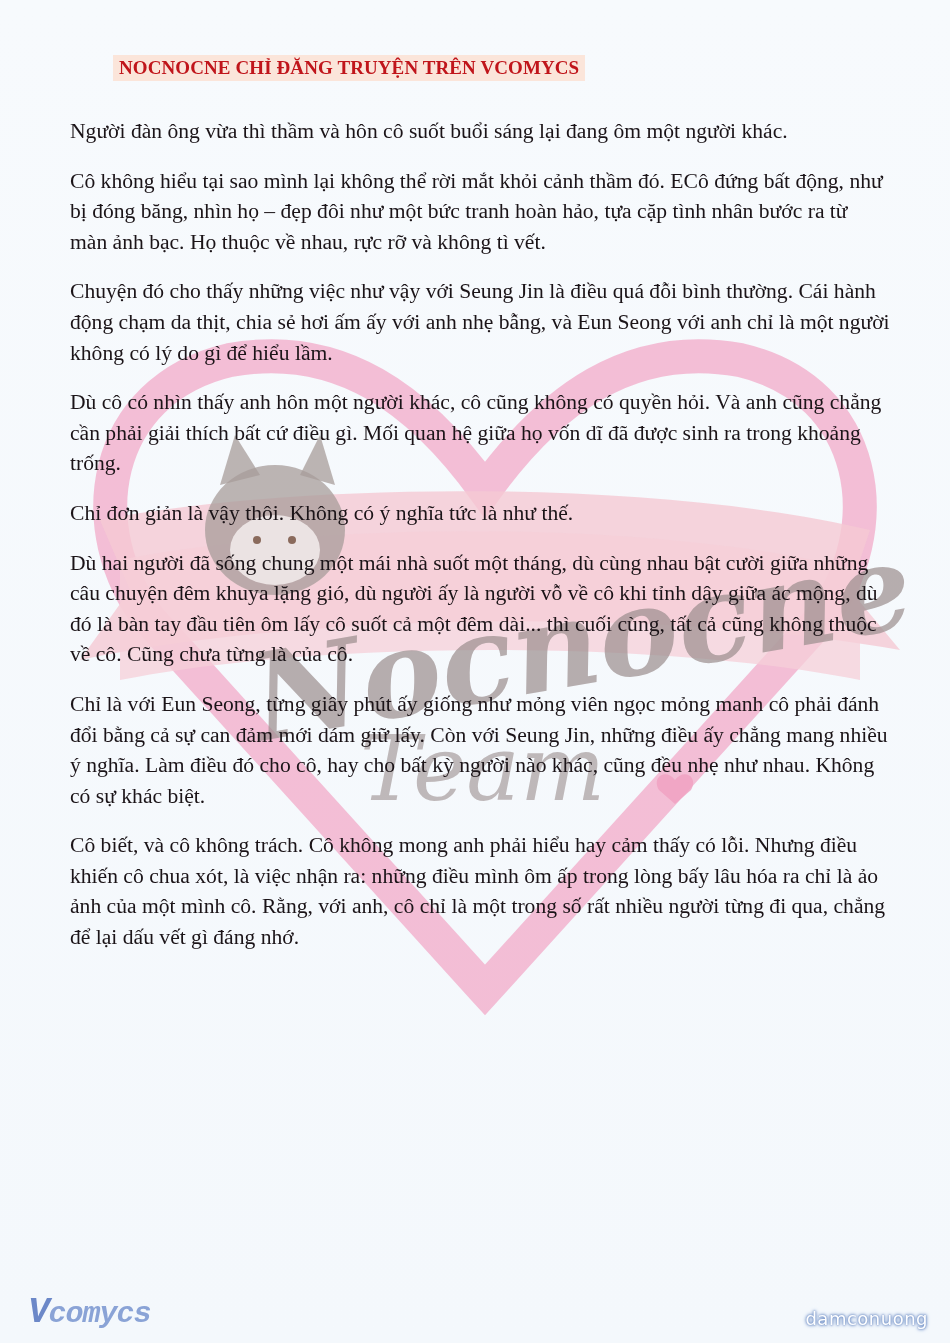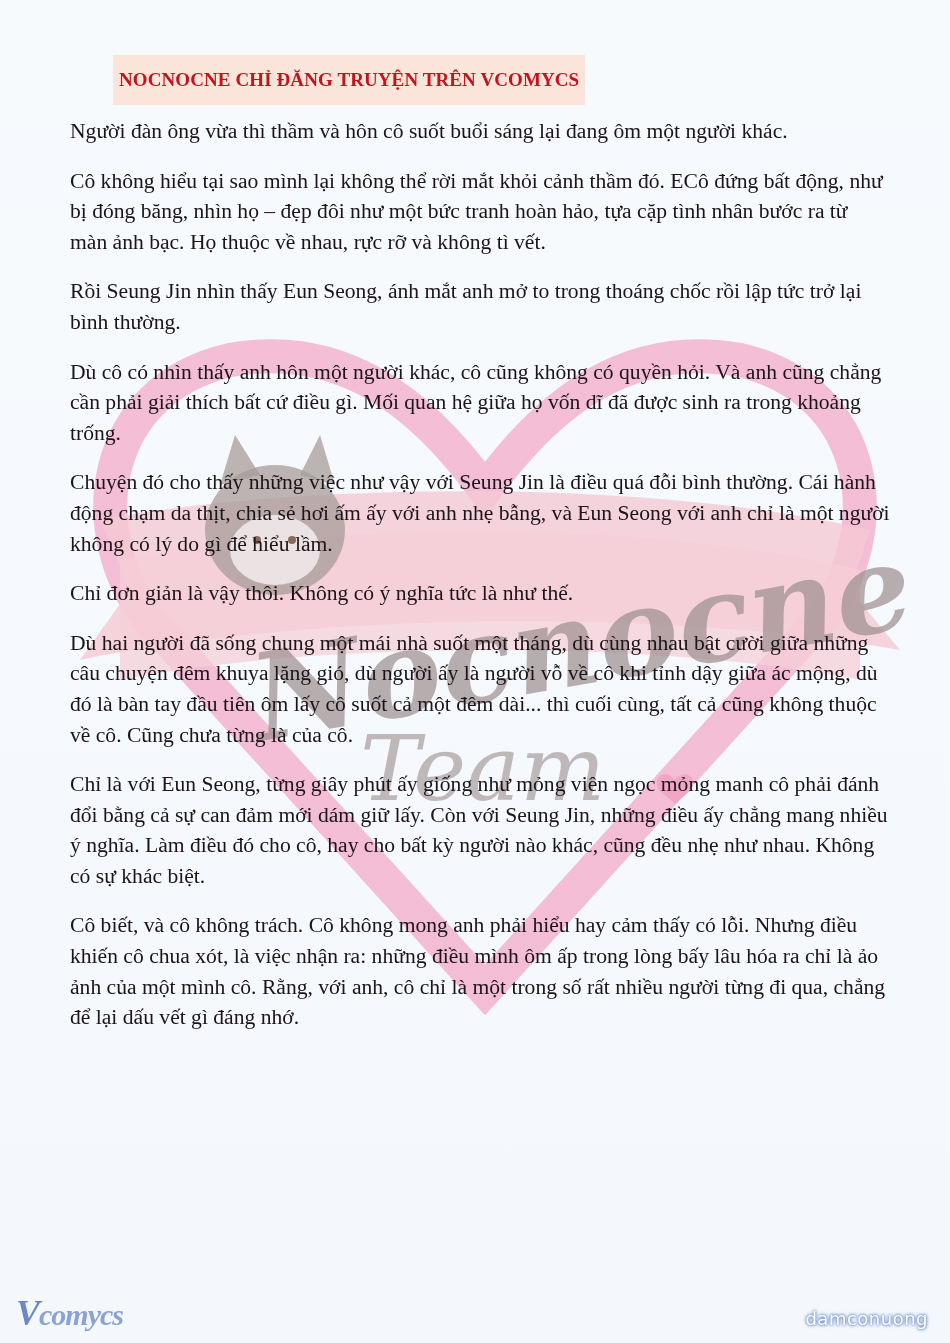--- a/index.html
+++ b/index.html
@@ -6,40 +6,40 @@
   body {
     width: 950px; height: 1343px; overflow: hidden;
     background: #f6f9fc;
     position: relative;
     font-family: "DejaVu Serif", "Liberation Serif", serif;
   }
   .page { position: absolute; inset: 0; background: linear-gradient(#f7fafd, #f4f8fc); }
   .watermark { position: absolute; left: 60px; top: 260px; width: 850px; height: 760px; pointer-events: none; }
   .header {
     position: absolute; left: 113px; top: 55px;
-    padding: 14px 6px;
+    padding: 2px 6px;
     background: #fbe5da;
     color: #c0151b;
     font-family: "Liberation Serif", serif;
     font-weight: bold;
     font-size: 19px;
     letter-spacing: 0.1px;
   }
   .content {
     position: absolute; left: 70px; top: 116px; width: 820px;
     font-family: "Liberation Serif", serif;
     color: #1b1418;
     font-size: 21.6px;
     line-height: 30.6px;
     z-index: 2;
   }
   .content p { margin: 0 0 19px 0; }
   .footer-logo {
-    position: absolute; left: 16px; top: 1292px;
-    font-family: Liberation Serif, serif;
+    position: absolute; left: 28px; top: 1292px;
+    font-family: Liberation Mono, monospace;
     font-weight: bold; font-style: italic;
     font-size: 30px;
     color: #8aa3d6;
     letter-spacing: -1px;
   }
   .footer-logo .v { color: #6c88c8; font-size: 36px; }
   .footer-credit {
     position: absolute; right: 22px; top: 1308px;
     font-family: "DejaVu Sans", sans-serif;
     font-size: 18px;
@@ -70,23 +70,22 @@
     <text x="190" y="440" transform="rotate(-10 430 400)" font-family="DejaVu Serif, serif" font-weight="bold" font-style="italic" font-size="120" fill="#9b8e8e" opacity="0.7">Nocnocne</text>
     <text x="300" y="540" font-family="DejaVu Serif, serif" font-style="italic" font-size="90" fill="#9b8e8e" opacity="0.6">Team</text>
     <path d="M615 520 c-8 -12 -24 -4 -16 10 l16 14 l16 -14 c8 -14 -8 -22 -16 -10 z" fill="#f0a0c0" opacity="0.8"></path>
   </svg>
 
   <div class="header">NOCNOCNE CHỈ ĐĂNG TRUYỆN TRÊN VCOMYCS</div>
 
   <div class="content">
     <p>Người đàn ông vừa thì thầm và hôn cô suốt buổi sáng lại đang ôm một người khác.</p>
     <p>Cô không hiểu tại sao mình lại không thể rời mắt khỏi cảnh thầm đó. ECô đứng bất động, như bị đóng băng, nhìn họ – đẹp đôi như một bức tranh hoàn hảo, tựa cặp tình nhân bước ra từ màn ảnh bạc. Họ thuộc về nhau, rực rỡ và không tì vết.</p>
-    <p>Rồi Seung Jin nhìn thấy Eun Seong, ánh mắt anh mở to trong thoáng chốc rồi lập tức trở lại bình thường.</p>
+    <p>Chuyện đó cho thấy những việc như vậy với Seung Jin là điều quá đỗi bình thường. Cái hành động chạm da thịt, chia sẻ hơi ấm ấy với anh nhẹ bẫng, và Eun Seong với anh chỉ là một người không có lý do gì để hiểu lầm.</p>
     <p>Dù cô có nhìn thấy anh hôn một người khác, cô cũng không có quyền hỏi. Và anh cũng chẳng cần phải giải thích bất cứ điều gì. Mối quan hệ giữa họ vốn dĩ đã được sinh ra trong khoảng trống.</p>
-    <p>Chuyện đó cho thấy những việc như vậy với Seung Jin là điều quá đỗi bình thường. Cái hành động chạm da thịt, chia sẻ hơi ấm ấy với anh nhẹ bẫng, và Eun Seong với anh chỉ là một người không có lý do gì để hiểu lầm.</p>
     <p>Chỉ đơn giản là vậy thôi. Không có ý nghĩa tức là như thế.</p>
     <p>Dù hai người đã sống chung một mái nhà suốt một tháng, dù cùng nhau bật cười giữa những câu chuyện đêm khuya lặng gió, dù người ấy là người vỗ về cô khi tỉnh dậy giữa ác mộng, dù đó là bàn tay đầu tiên ôm lấy cô suốt cả một đêm dài... thì cuối cùng, tất cả cũng không thuộc về cô. Cũng chưa từng là của cô.</p>
     <p>Chỉ là với Eun Seong, từng giây phút ấy giống như mỏng viên ngọc mỏng manh cô phải đánh đổi bằng cả sự can đảm mới dám giữ lấy. Còn với Seung Jin, những điều ấy chẳng mang nhiều ý nghĩa. Làm điều đó cho cô, hay cho bất kỳ người nào khác, cũng đều nhẹ như nhau. Không có sự khác biệt.</p>
     <p>Cô biết, và cô không trách. Cô không mong anh phải hiểu hay cảm thấy có lỗi. Nhưng điều khiến cô chua xót, là việc nhận ra: những điều mình ôm ấp trong lòng bấy lâu hóa ra chỉ là ảo ảnh của một mình cô. Rằng, với anh, cô chỉ là một trong số rất nhiều người từng đi qua, chẳng để lại dấu vết gì đáng nhớ.</p>
   </div>
 
   <div class="footer-logo">
     <span class="v">V</span><span>comycs</span>
   </div>
 

